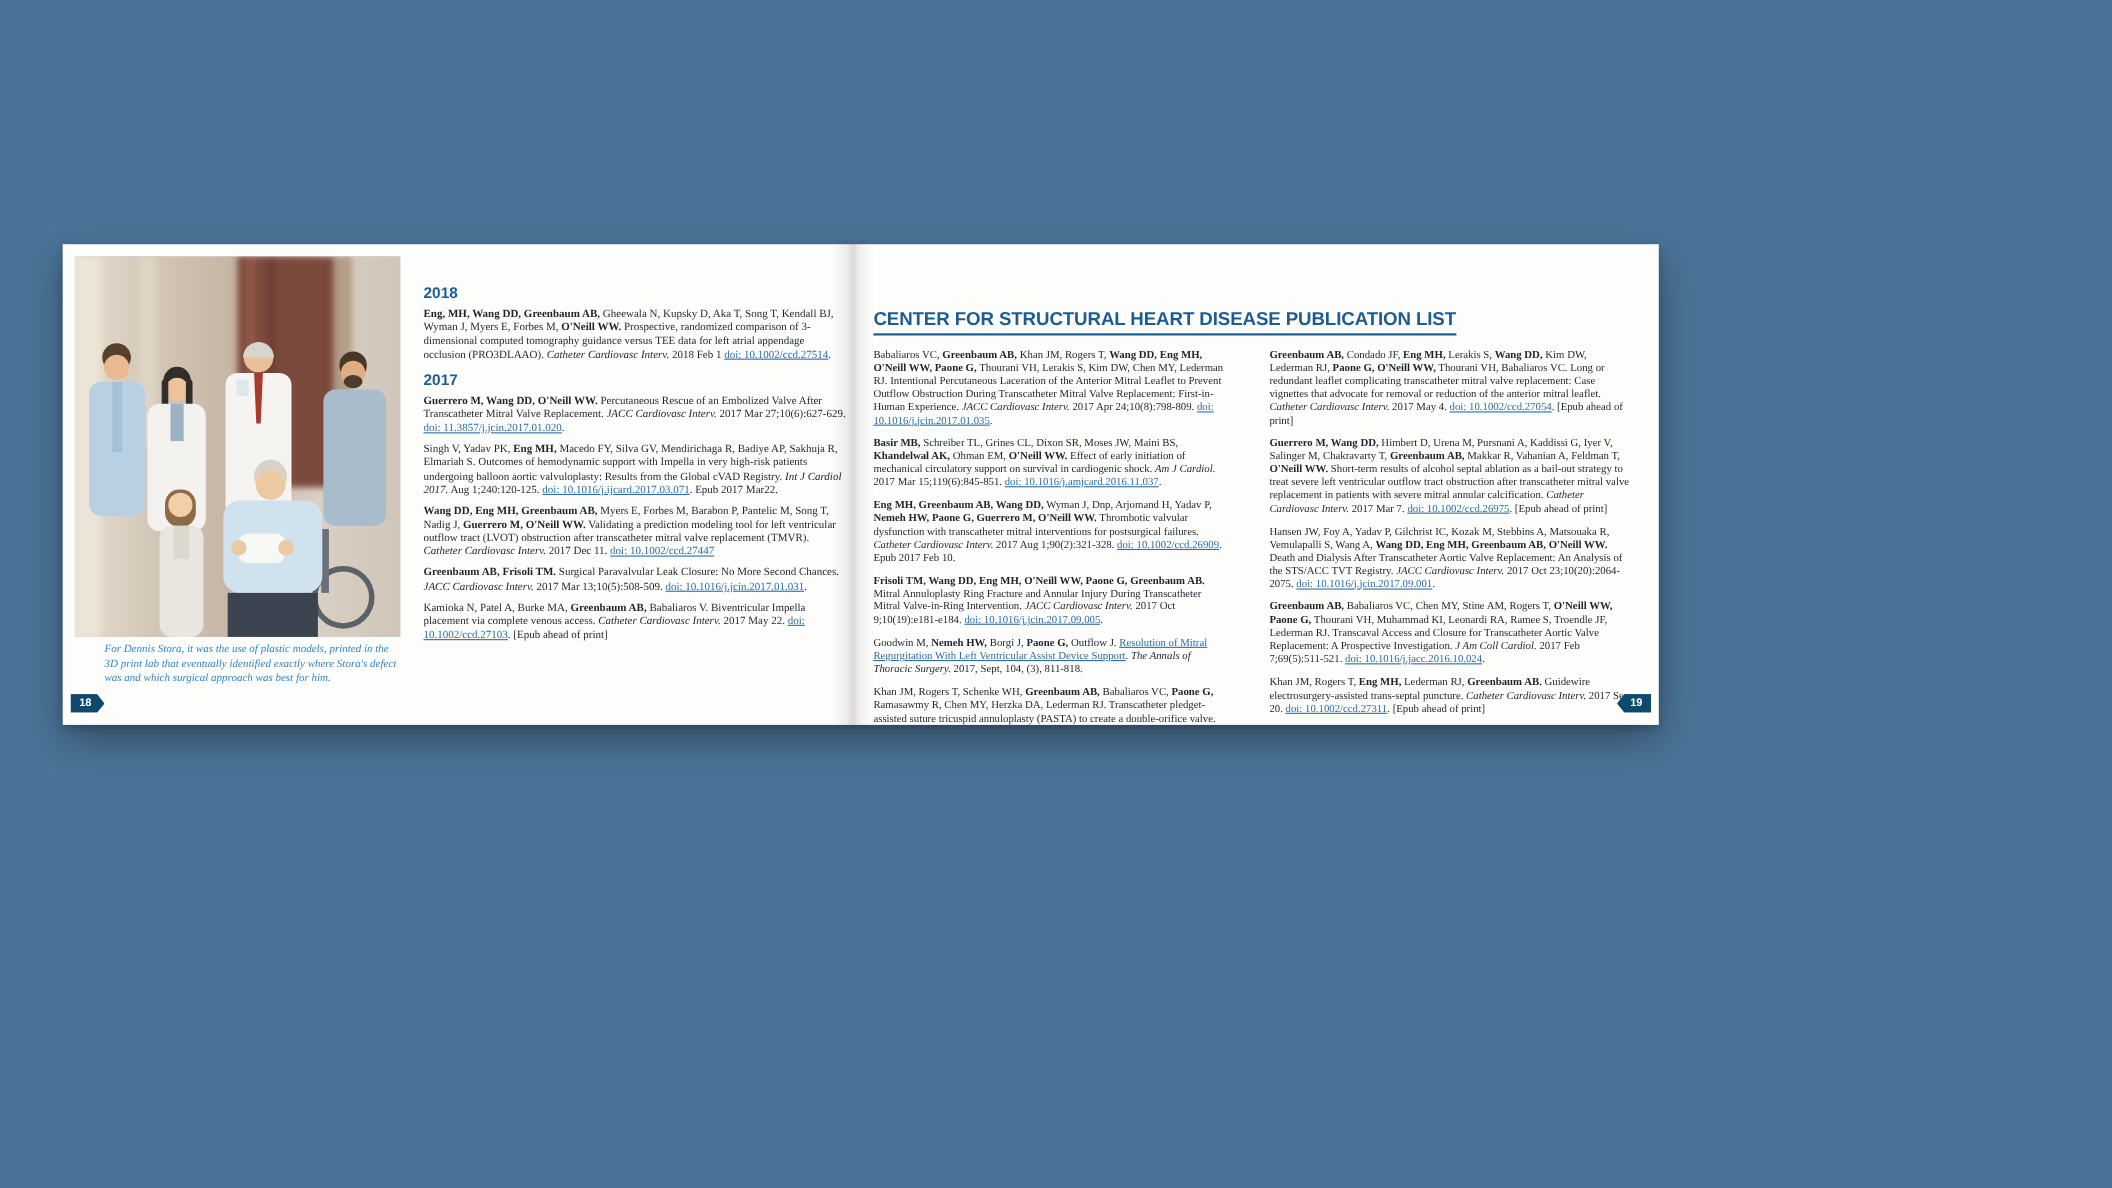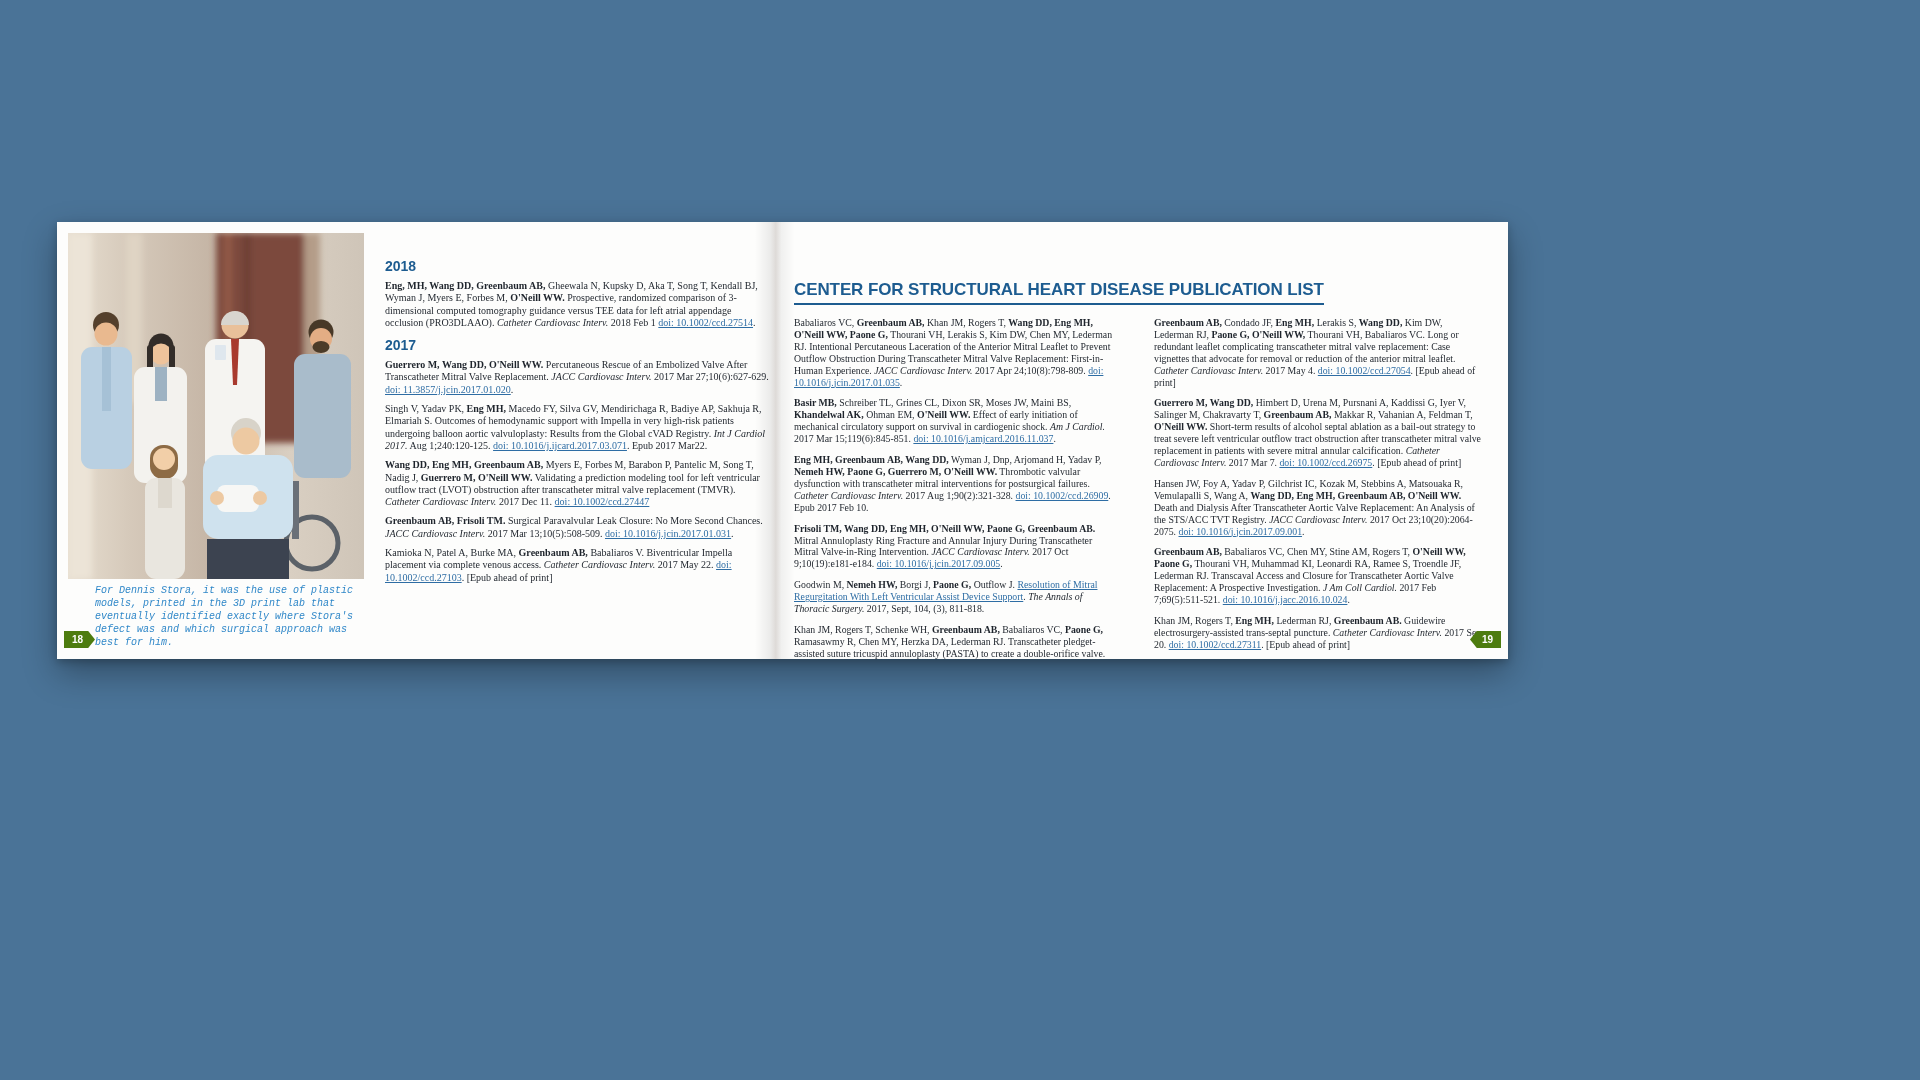--- a/index.html
+++ b/index.html
@@ -20,21 +20,21 @@
     position:absolute; left:698px; top:0; width:40px; height:437px; pointer-events:none; z-index:5;
     background:linear-gradient(90deg, rgba(0,0,0,0) 0%, rgba(0,0,0,.07) 38%,
                rgba(80,60,50,.18) 52%, rgba(0,0,0,.05) 66%, rgba(0,0,0,0) 100%);
   }
   .photo {
     position:absolute; left:11px; top:11px; width:296px; height:346px; margin:0; overflow:hidden;
     background:#cfc5b8;
   }
   .caption {
     position:absolute; left:38px; top:362px; width:272px; margin:0;
-    font-family:Liberation Mono, monospace; font-style:italic;
+    font-family:Liberation Serif, serif; font-style:italic;
     font-size:10px; line-height:13px; color:#2f87c8;
   }
   .content-left { position:absolute; left:328px; top:28px; width:384px; }
   h1.title {
     margin:0 0 10px 0;
     font-family:"Liberation Sans", sans-serif; font-weight:700;
     font-size:17px; line-height:23px; letter-spacing:-0.1px; color:#1d5c90;
   }
   .underlined { display:inline-block; border-bottom:2px solid #1d5c90; padding-bottom:2px; }
   .year {
@@ -47,21 +47,21 @@
   .b { font-weight:bold; }
   .i { font-style:italic; }
   .lnk { color:#2e6da4; text-decoration:underline; cursor:pointer; }
   .page.right .inner { position:absolute; left:19px; top:32px; width:692px;margin-top:24px; }
   .page.right h1.title { margin-bottom:12px; }
   .cols { display:flex; gap:38px; }
   .col1 { width:322px; flex:none; }
   .col2 { width:329px; flex:none; }
   .badge {
     position:absolute; bottom:11px; width:27px; height:17px; z-index:6;
-    background:#4d7c0f; color:#fff;
+    background:#0c4a6e; color:#fff;
     font-family:"Liberation Sans", sans-serif; font-weight:700; font-size:10px;
     display:flex; align-items:center; justify-content:center;
   }
   .badge-left  { left:7px;  clip-path:polygon(0 0, 78% 0, 100% 50%, 78% 100%, 0 100%); padding-right:4px; }
   .badge-right { right:7px; clip-path:polygon(22% 0, 100% 0, 100% 100%, 22% 100%, 0 50%); padding-left:4px; }
 </style>
 </head>
 <body>
 
 <div class="spread">

